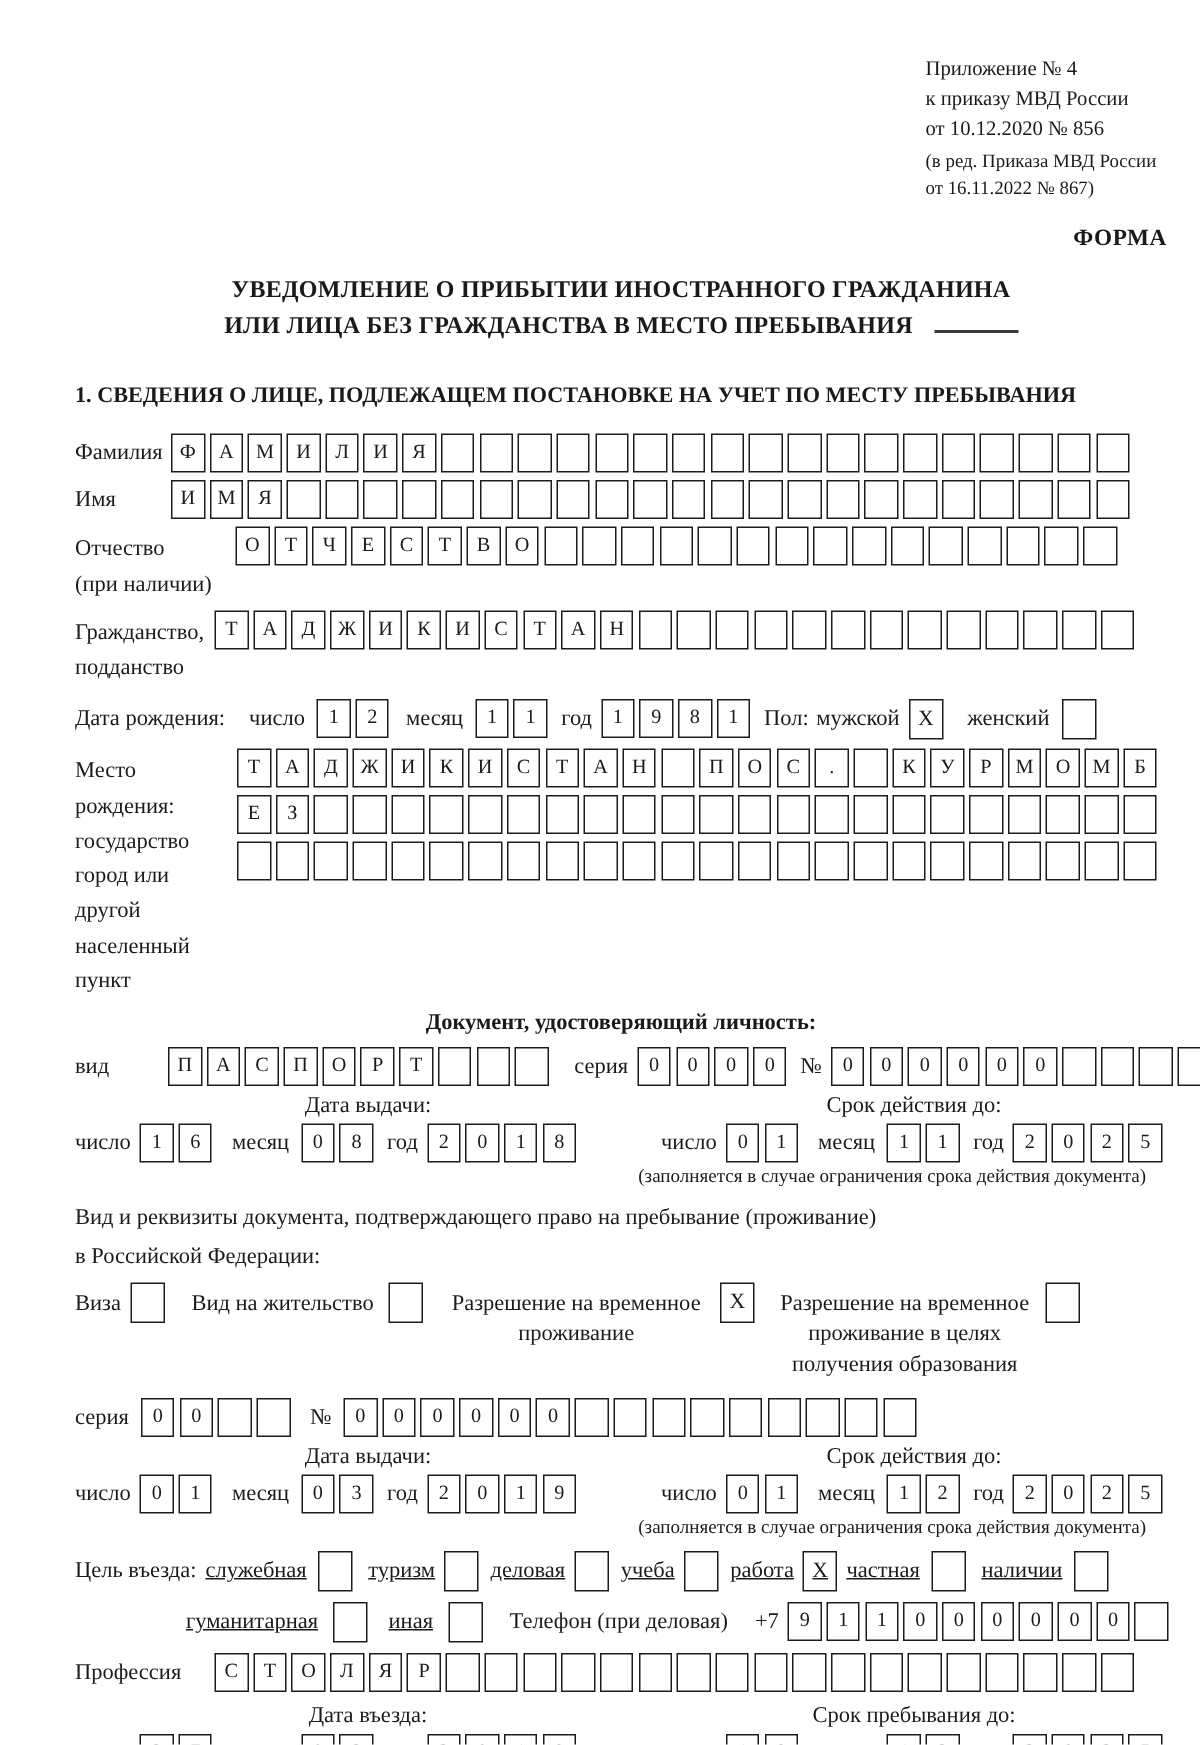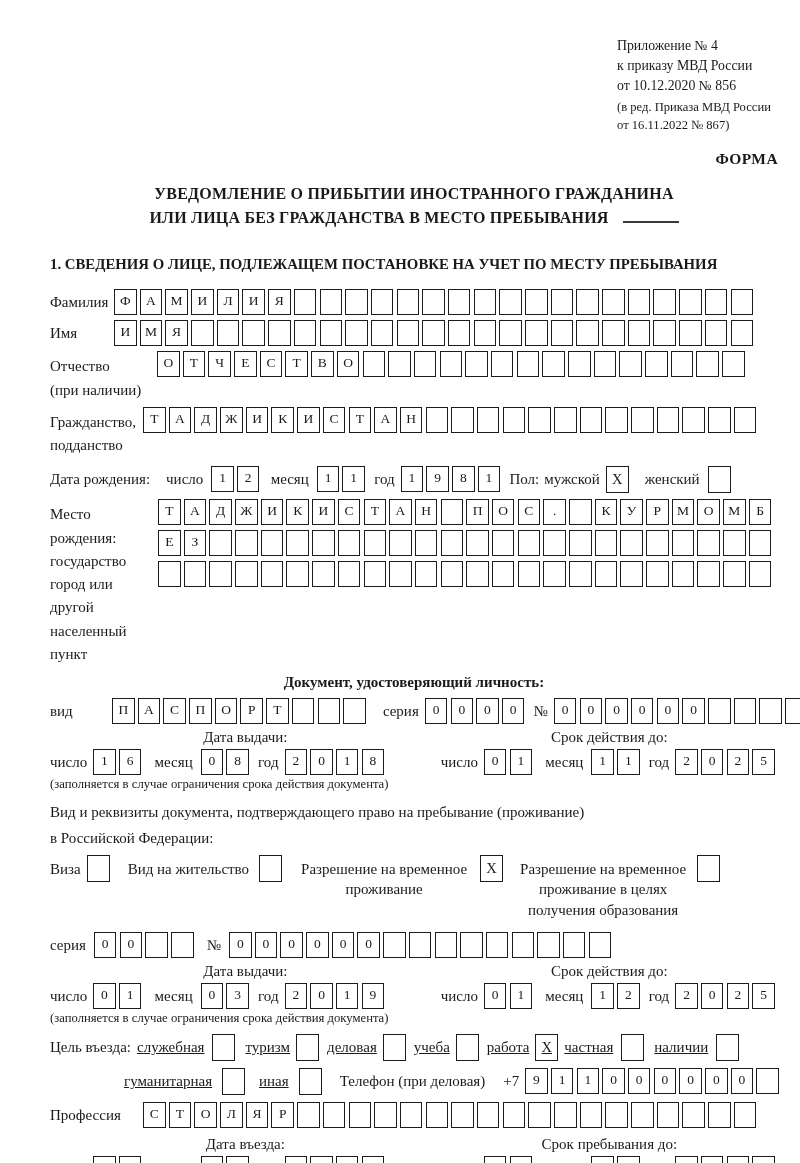--- a/index.html
+++ b/index.html
@@ -25,21 +25,21 @@
   .lw-64{width:64px;} .lw-93{width:93px;} .lw-107{width:107px;} .lw-108{width:108px;}
   .mr6{margin-right:6px;} .mr8{margin-right:8px;} .mr10{margin-right:10px;} .mr14{margin-right:14px;} .mr18{margin-right:18px;}
   .ml6{margin-left:6px;} .ml14{margin-left:14px;} .ml18{margin-left:18px;}
 
   .inline-grp{display:flex;align-items:flex-start;}
   .doc-heading{text-align:center;font-weight:bold;font-size:15px;margin:8px 0 7px;}
 
   .twocol{display:flex;margin-top:4px;}
   .col-l{width:392px;} .col-r{flex:1;}
   .col-head{text-align:center;font-size:15px;margin-bottom:3px;}
-  .note-r{font-size:12.7px;margin-top:2px;padding-right:14px;}
+  .note-r{font-size:12.7px;text-align:right;margin-top:2px;padding-right:14px;}
   .opt{display:flex;align-items:flex-start;}
   .optlabel{font-size:15px;line-height:1.35;padding-top:4px;}
   .optlabel.c{text-align:center;}
   .w170{width:176px;} .w168{width:172px;}
 
   .purpose-line{display:flex;align-items:flex-start;margin-bottom:7px;}
   .p-item{display:flex;align-items:flex-start;text-decoration:underline;}
 </style>
 </head>
 <body>

